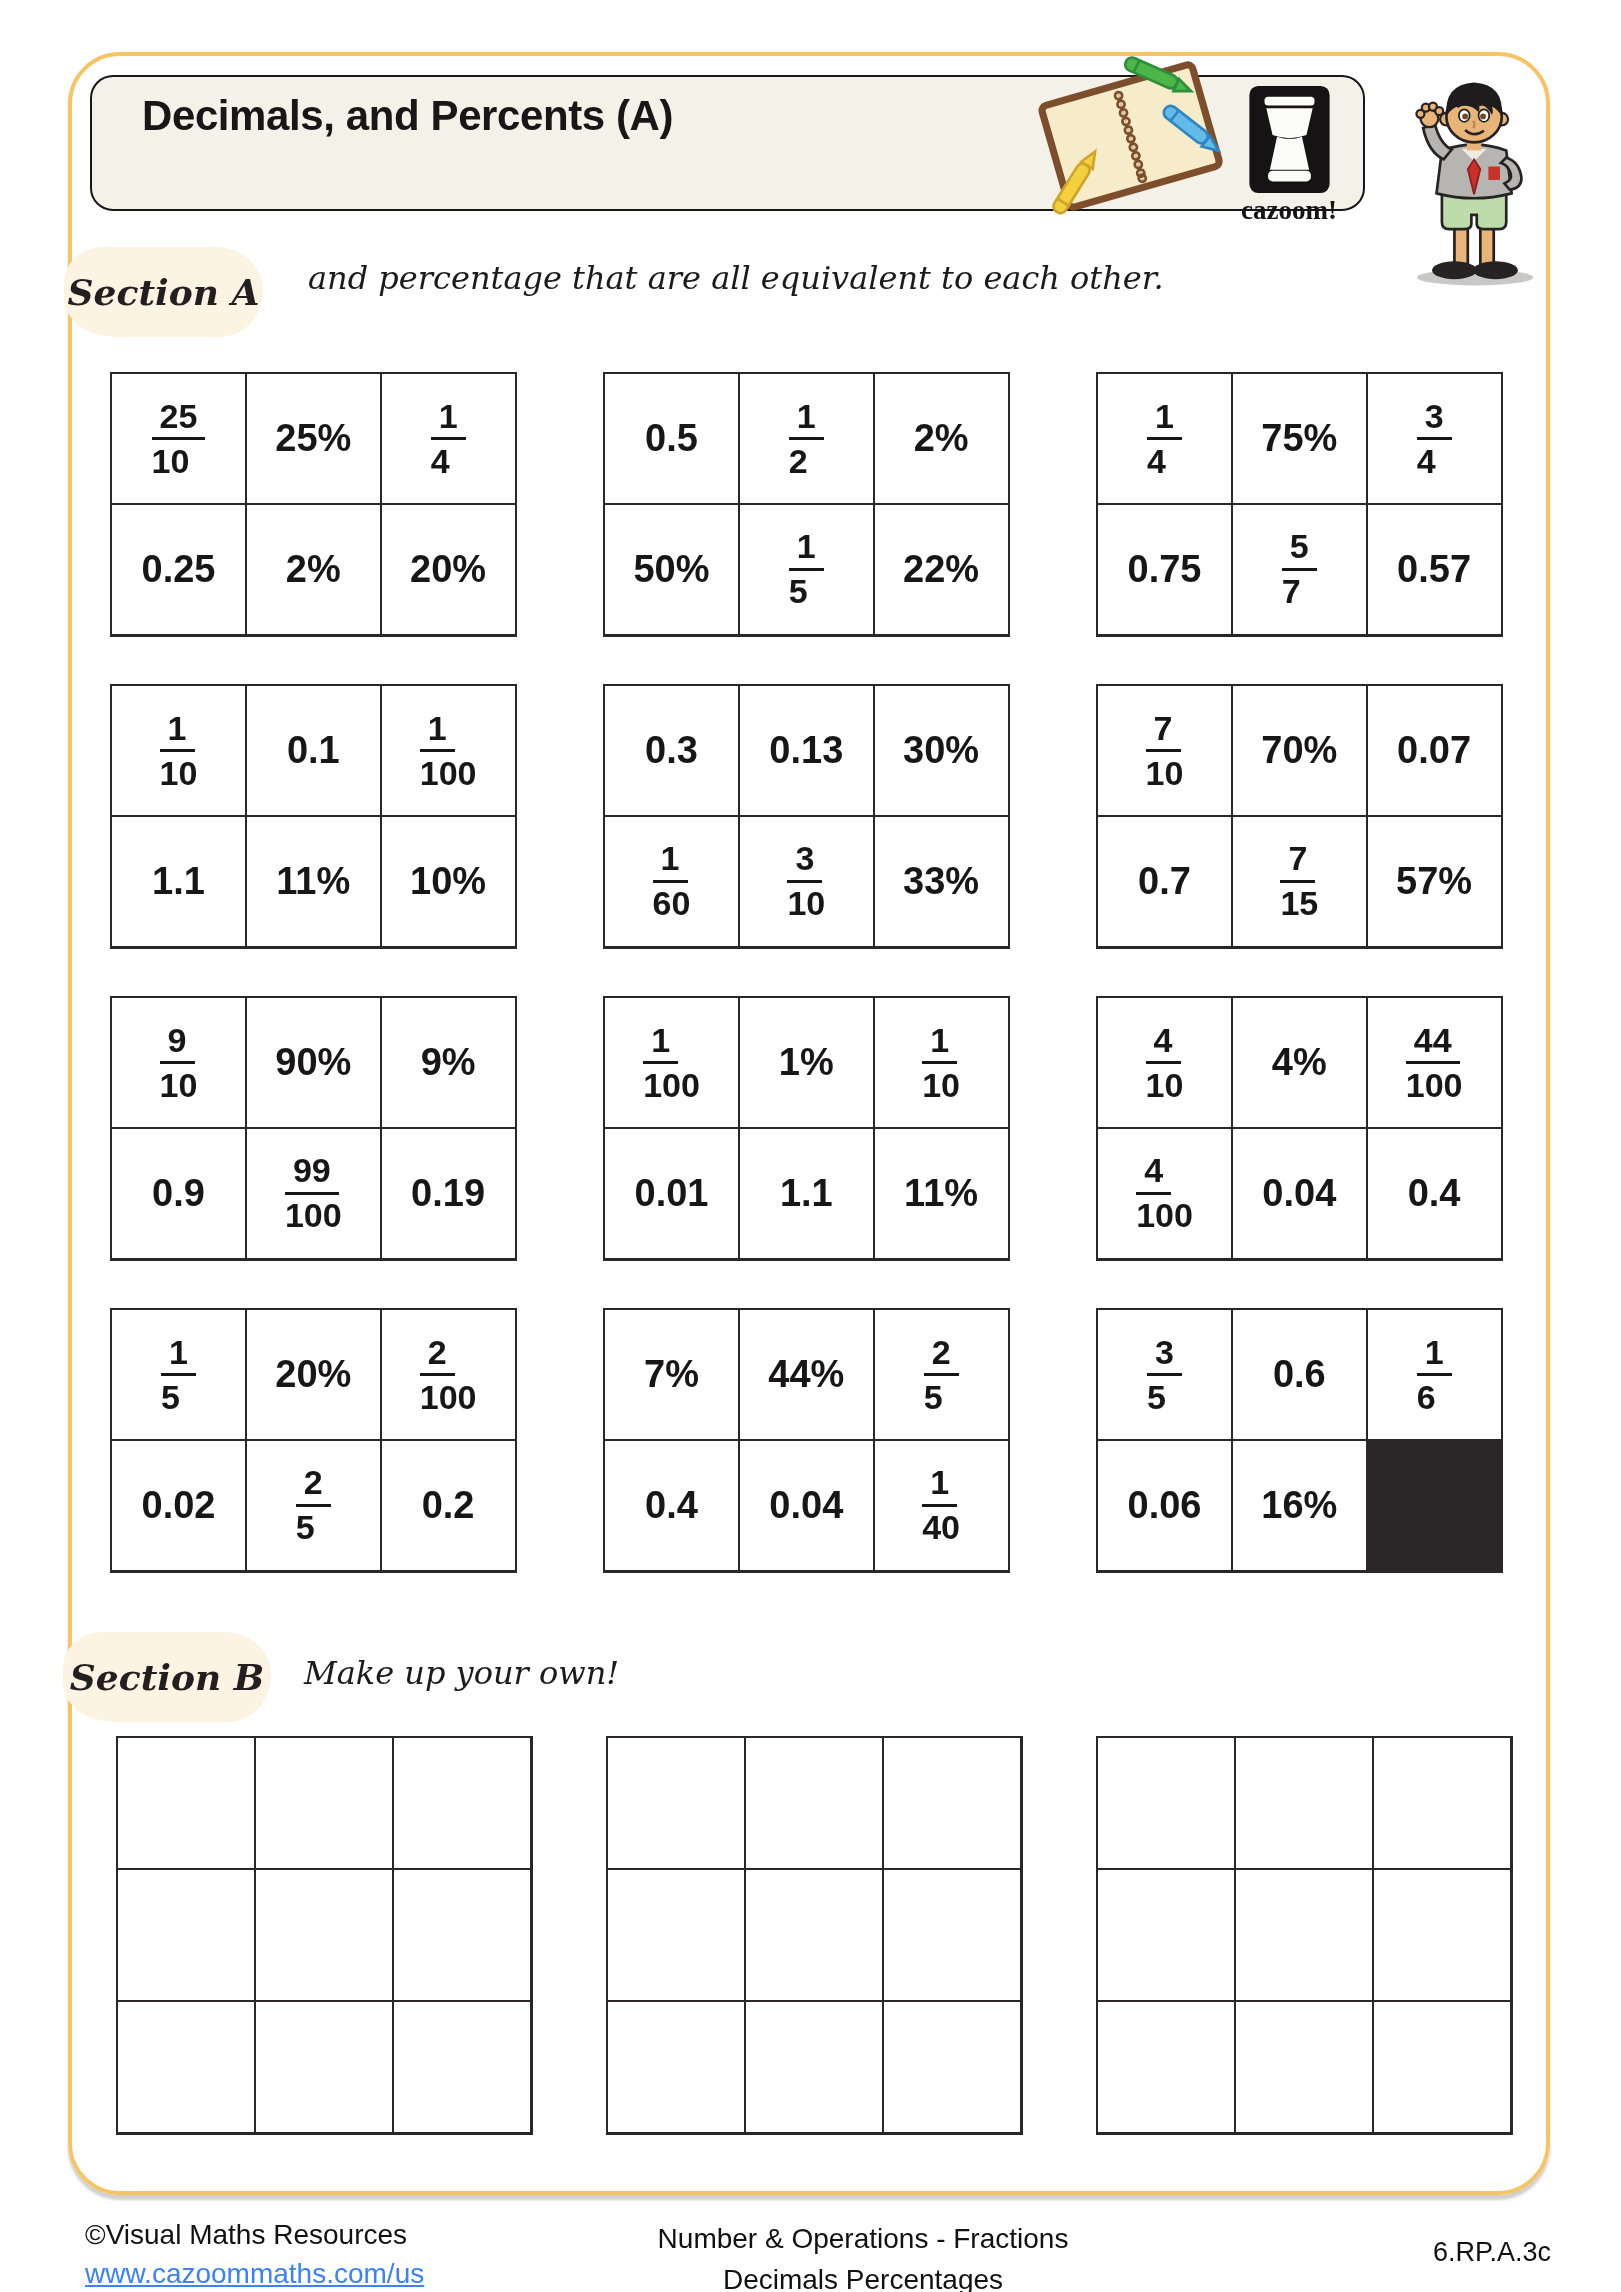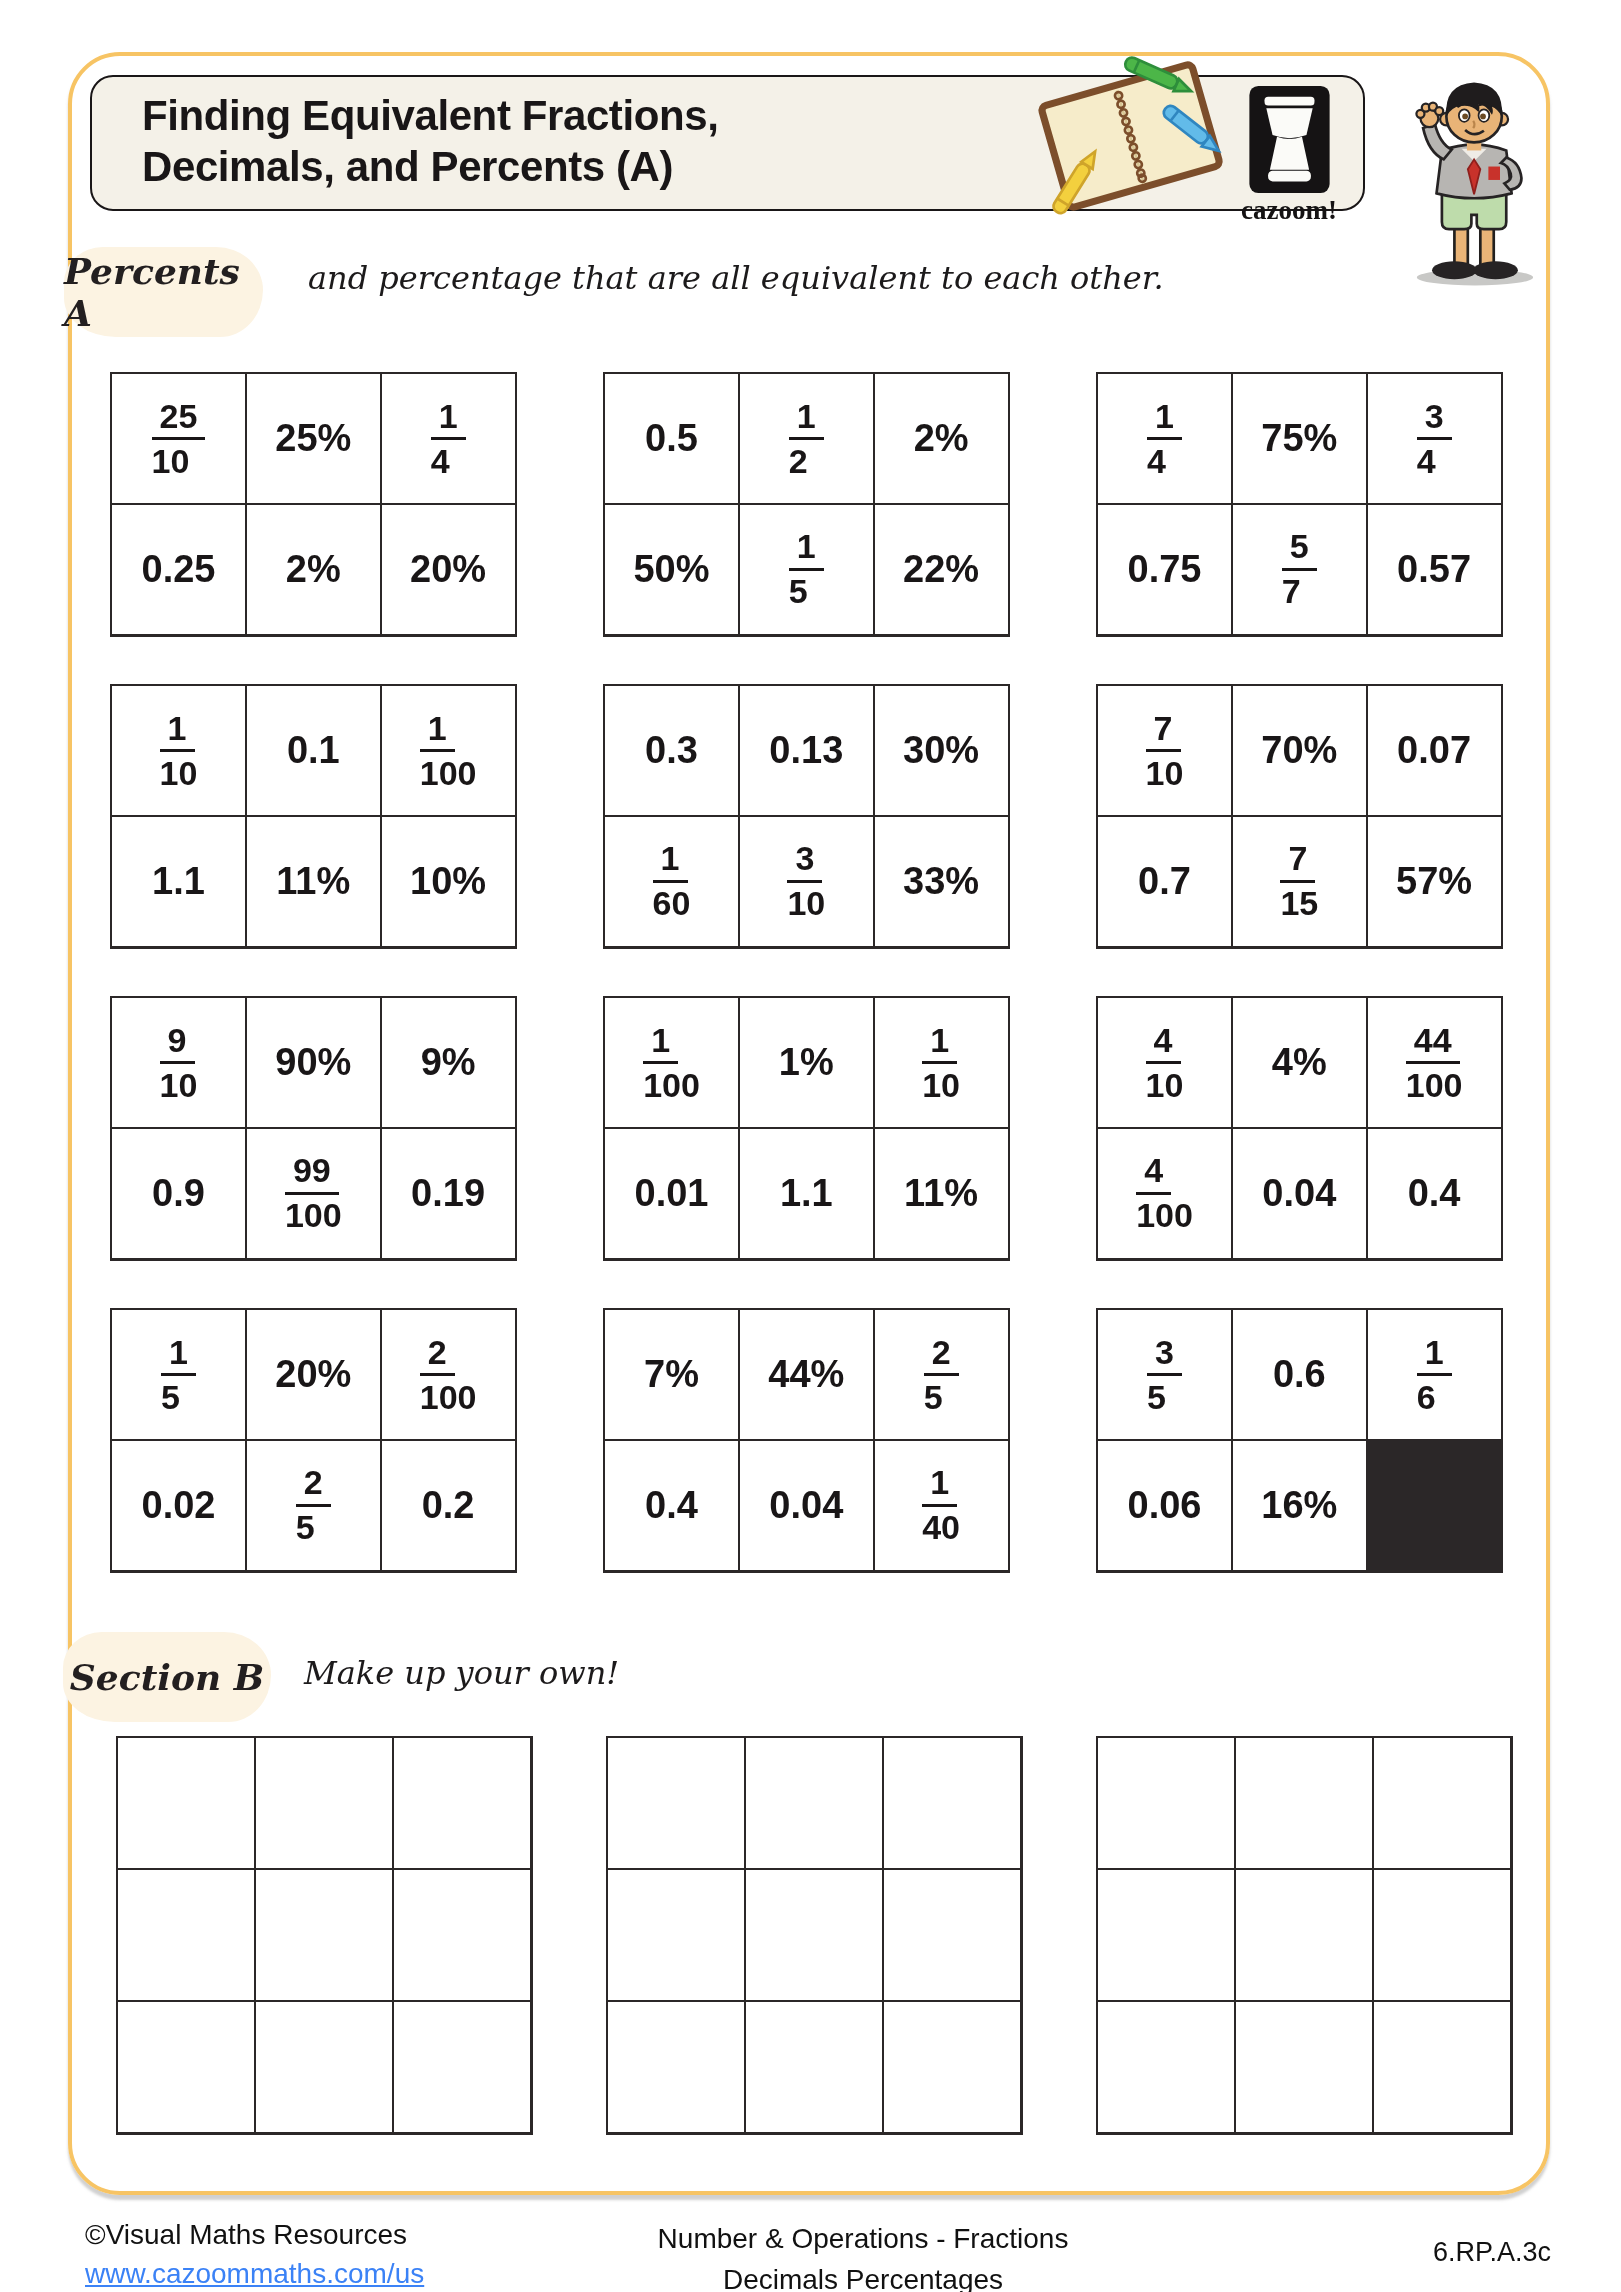--- a/index.html
+++ b/index.html
@@ -70,21 +70,20 @@
   .footer-link{display:block;margin-top:7px;color:#3b82f6;text-decoration:underline;cursor:pointer;}
   .footer-center{position:absolute;left:639px;top:2219px;width:448px;text-align:center;font-size:28px;line-height:1.45;color:#111;}
   .footer-right{position:absolute;left:1433px;top:2237px;font-size:27px;color:#111;}
 </style>
 </head>
 <body>
 
 <div class="page-border"></div>
 
 <div class="title-box">
-  <div class="title-line">Finding Equivalent Fractions,</div>
   <div class="title-line">Decimals, and Percents (A)</div>
 </div>
 
 <div class="notebook-clipart">
   <svg viewBox="0 0 240 200" width="215" height="179">
     <g transform="rotate(-16 120 100)">
       <rect x="30" y="42" width="175" height="118" rx="6" fill="#f6ecca" stroke="#7c4e2b" stroke-width="8"></rect>
       <line x1="117" y1="48" x2="117" y2="156" stroke="#d9c795" stroke-width="3"></line>
       <g stroke="#7c4e2b" stroke-width="3" fill="none">
         <circle cx="117" cy="54" r="4"></circle>
@@ -162,21 +161,21 @@
     <ellipse cx="83" cy="51" rx="6" ry="7" fill="#fff" stroke="#262324" stroke-width="2"></ellipse>
     <circle cx="84" cy="52" r="3.2" fill="#6b4a23"></circle>
     <ellipse cx="105" cy="51" rx="6" ry="7" fill="#fff" stroke="#262324" stroke-width="2"></ellipse>
     <circle cx="104" cy="52" r="3.2" fill="#6b4a23"></circle>
     <path d="M93 57 q3 4 0 8" stroke="#b9854b" stroke-width="2.5" fill="none"></path>
     <path d="M84 67 q10 9 21 1" stroke="#262324" stroke-width="3" fill="none"></path>
   </svg>
 </div>
 
 <div class="blob blob-a">
-  <span class="section-label">Percents A</span>
+  <span class="section-label">Section A</span>
 </div>
 <div class="instruction instruction-a">
   <div>and percentage that are all equivalent to each other.</div>
 </div>
 
 <div class="grids-a">
     <div class="grid grid-a">
       <div class="cell">
         <span class="frac">
           <span class="fnum">25</span>

